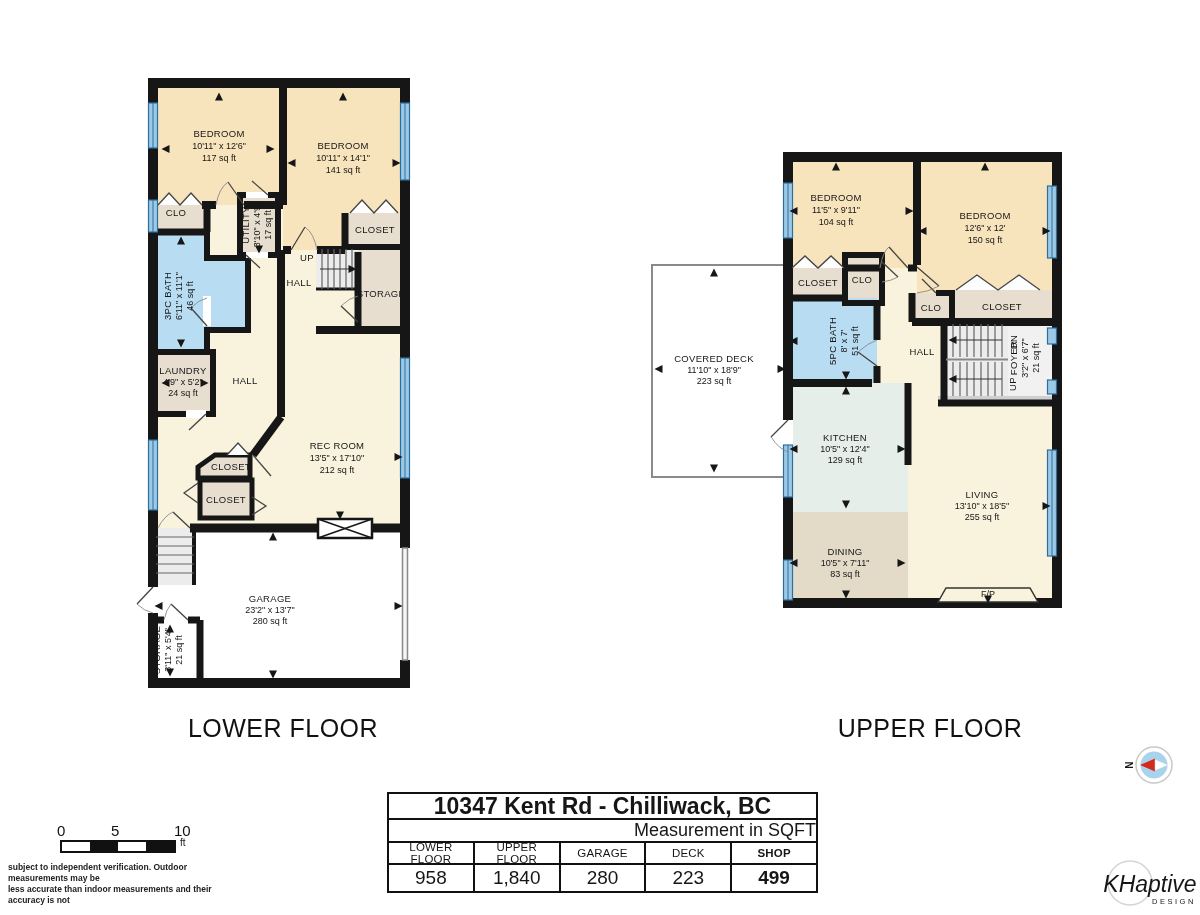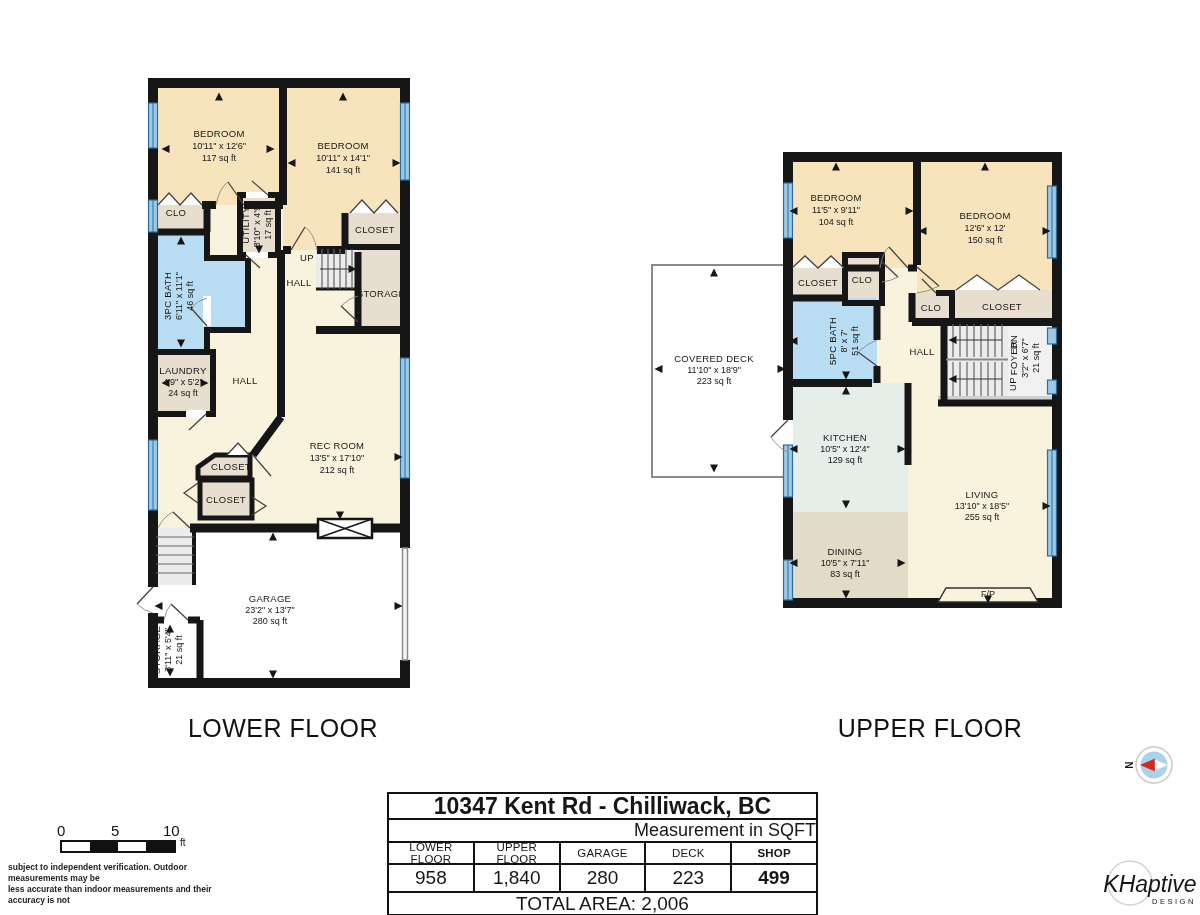--- a/index.html
+++ b/index.html
@@ -401,28 +401,27 @@
     <div class="cell">DECK</div>
     <div class="cell">SHOP</div>
   </div>
   <div class="trow vals">
     <div class="cell">958</div>
     <div class="cell">1,840</div>
     <div class="cell">280</div>
     <div class="cell">223</div>
     <div class="cell">499</div>
   </div>
-  <div class="trow total">TOTAL AREA: 2,006</div>
 </div>
 
 
 <div class="scale">
   <span class="tick" style="left:57px;">0</span>
   <span class="tick" style="left:111px;">5</span>
-  <span class="tick" style="left:163px;">10</span>
+  <span class="tick" style="left:174px;">10</span>
   <div class="sbar">
     <div class="seg" style="background:#fff;"></div>
     <div class="seg" style="background:#111;"></div>
     <div class="seg" style="background:#fff;"></div>
     <div class="seg" style="background:#111;"></div>
   </div>
   <span class="ftlabel">ft</span>
 </div>
 
 

